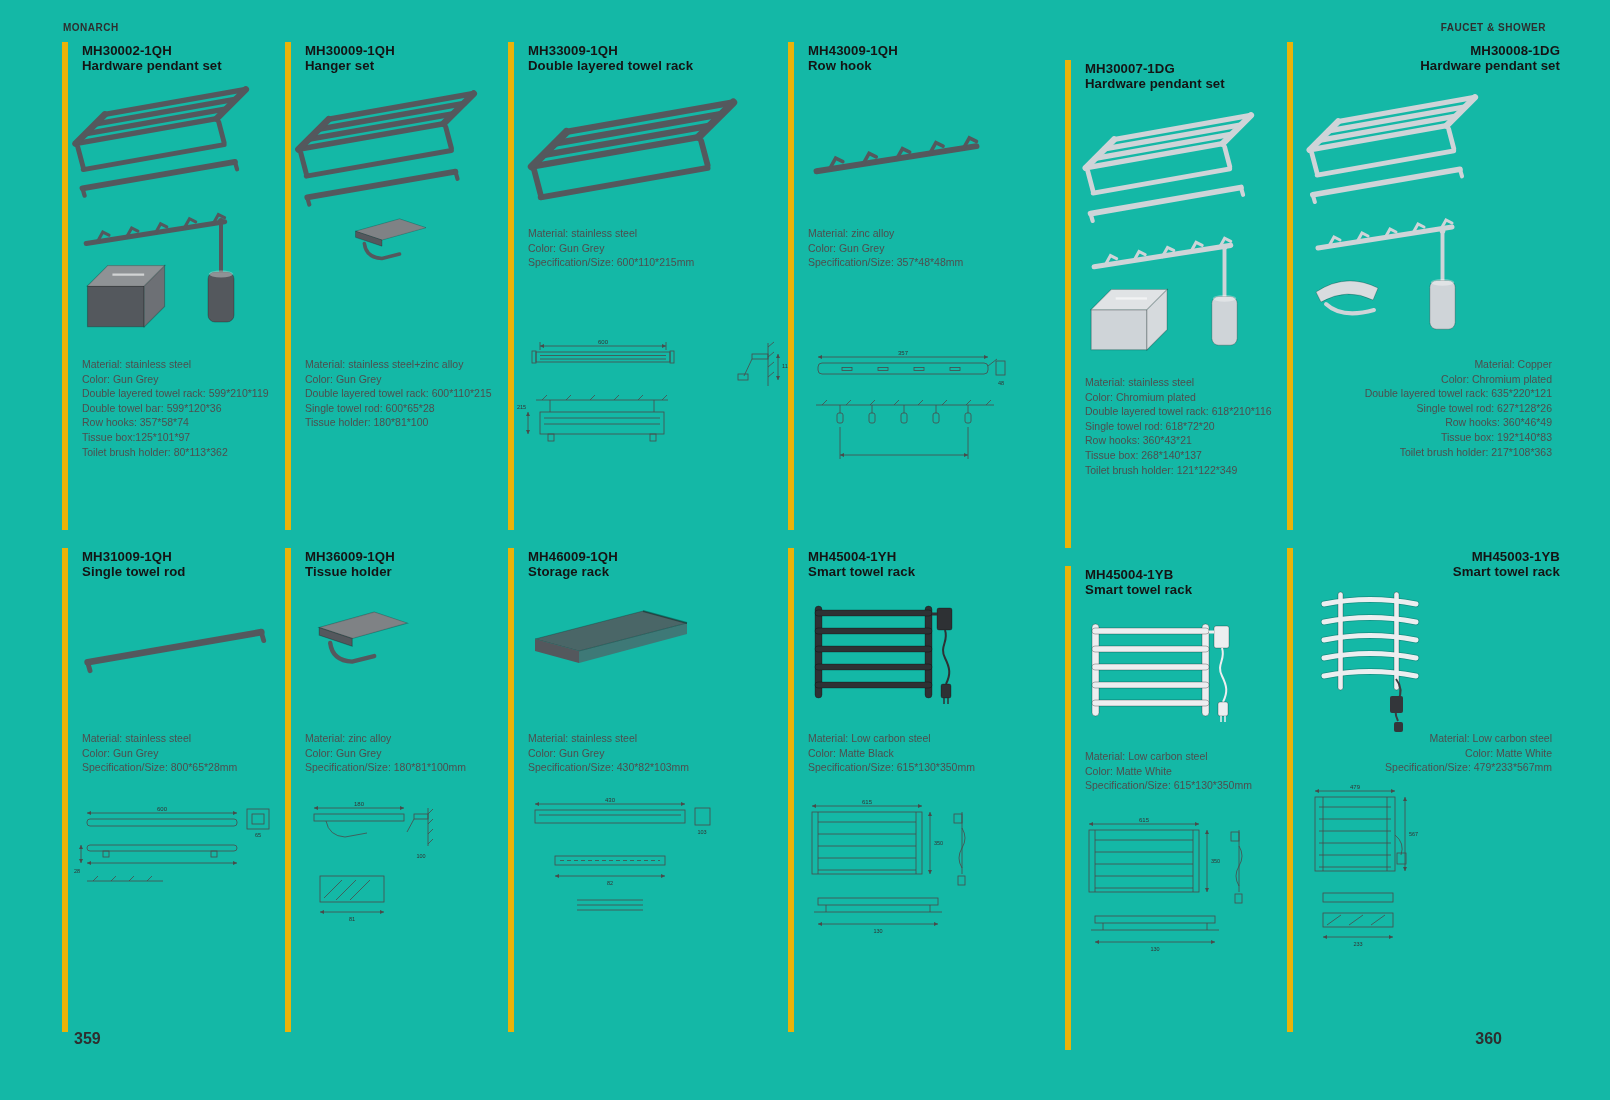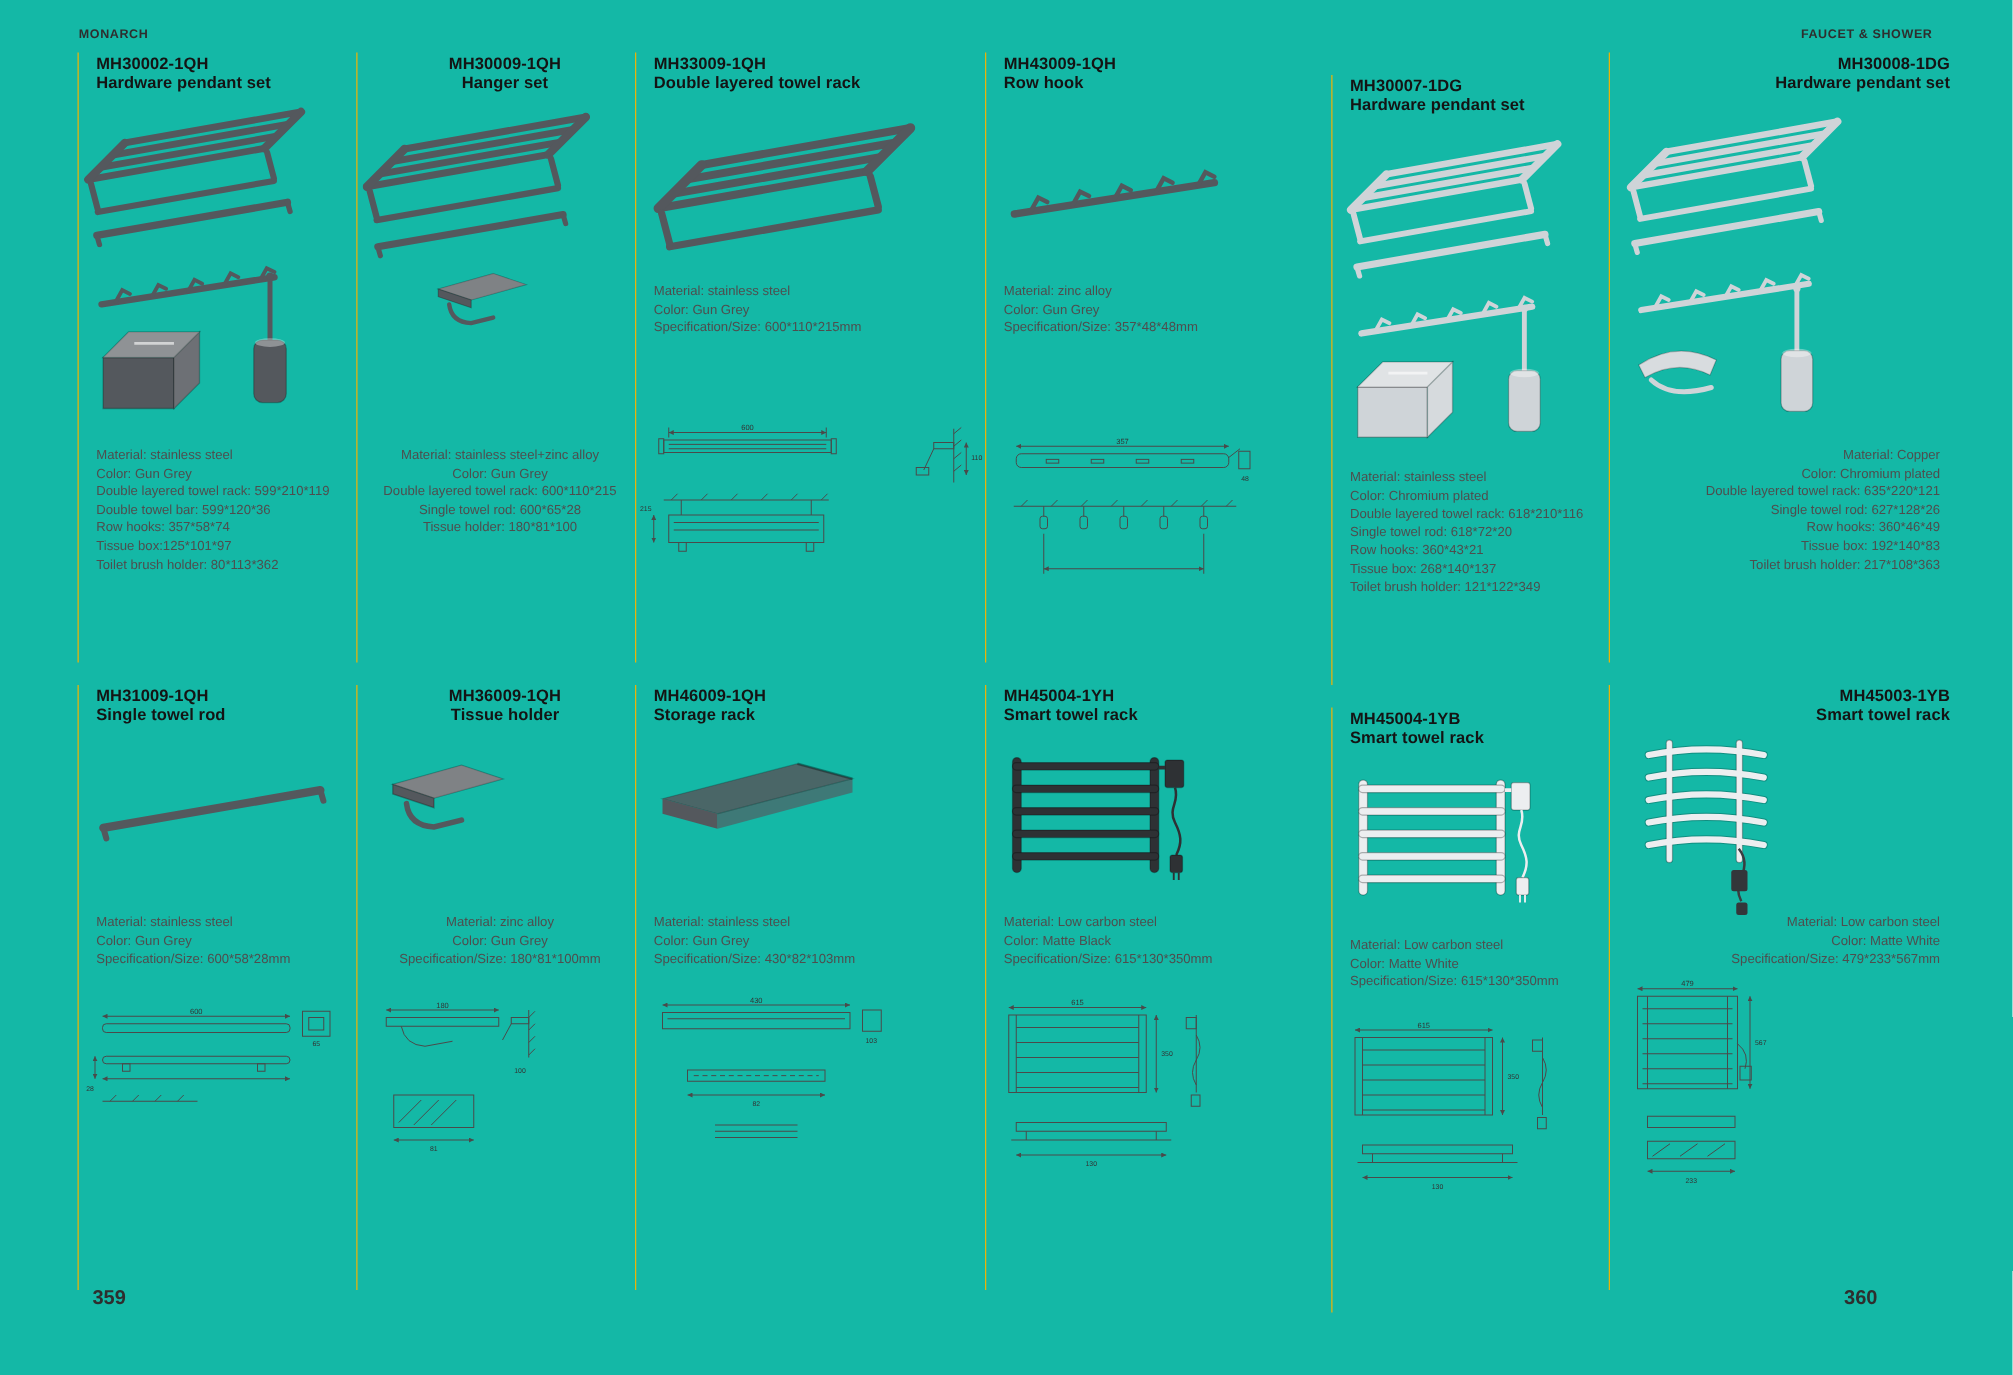--- a/index.html
+++ b/index.html
@@ -4,24 +4,24 @@
 <style>
   html,body{margin:0;padding:0;background:#ffffff;}
   .page{position:relative;width:1610px;height:1100px;background:#14b8a6;overflow:hidden;
         font-family:"Liberation Sans",sans-serif;color:#222;}
   .hdr{position:absolute;top:22px;font-size:10px;font-weight:700;letter-spacing:.5px;color:#2e2e2e;}
   .hdr-brand{left:63px;}
   .hdr-cat{right:64px;}
   .pagenum{position:absolute;top:1030px;font-size:16px;font-weight:600;color:#2e2e2e;}
   .pn-left{left:74px;}
   .pn-right{right:108px;}
-  .cell{position:absolute;border-left:1px solid #eab308;box-sizing:border-box;padding:2px 0 0 14px;}
+  .cell{position:absolute;border-left:6px solid #eab308;box-sizing:border-box;padding:2px 0 0 14px;}
   .r1{top:42px;height:488px;}
   .r2{top:548px;height:484px;}
-  .c0{left:62px;width:223px;} .c1{left:285px;width:223px;text-align:center;} .c2{left:508px;width:300px;}
+  .c0{left:62px;width:223px;} .c1{left:285px;width:223px;} .c2{left:508px;width:300px;}
   .c3{left:788px;width:227px;} .c4{left:1065px;width:222px;margin-top:18px;} .c5{left:1287px;width:273px;text-align:right;}
   .code,.name{font-size:13.2px;font-weight:700;color:#141414;line-height:14.5px;letter-spacing:.1px;}
   .specs{position:absolute;left:14px;width:calc(100% - 22px);font-size:10.5px;color:#4e4e4e;line-height:14.6px;}
   .specs-late{top:315px;}
   .specs-early{top:184px;}
   .specs-r2{top:183px;}
   .photo{position:absolute;}
   .tone-gun{color:var(--gun-grey,#54585d);}
   .tone-chrome{color:var(--chrome,#cfd4d8);}
   .tone-black{color:var(--matte-black,#2e3134);}
@@ -338,21 +338,21 @@
 
   <div class="cell r2 c0">
     <div class="code">MH31009-1QH</div>
     <div class="name">Single towel rod</div>
     <svg class="photo tone-gun" style="top:52px;left:5px" width="215" height="110" viewBox="0 0 215 110">
       <use href="#sym-bar" x="5" y="18" width="205" height="56"></use>
     </svg>
     <div class="specs specs-r2">
       <div>Material: stainless steel</div>
       <div>Color: Gun Grey</div>
-      <div>Specification/Size: 600*58*28mm</div>
+      <div>Specification/Size: 800*65*28mm</div>
     </div>
     <svg class="draw" style="top:255px;left:5px" width="210" height="100" viewBox="0 0 210 100">
       <g stroke="#4a4a4a" stroke-width="0.8" fill="none">
         <line x1="14" y1="10" x2="164" y2="10" marker-start="url(#da)" marker-end="url(#da)"></line>
         <rect x="14" y="16" width="150" height="7" rx="3"></rect>
         <rect x="174" y="6" width="22" height="20"></rect>
           <rect x="179" y="11" width="12" height="10"></rect>
         <rect x="14" y="42" width="150" height="6" rx="3"></rect>
         <rect x="30" y="48" width="6" height="6"></rect>
           <rect x="138" y="48" width="6" height="6"></rect>

